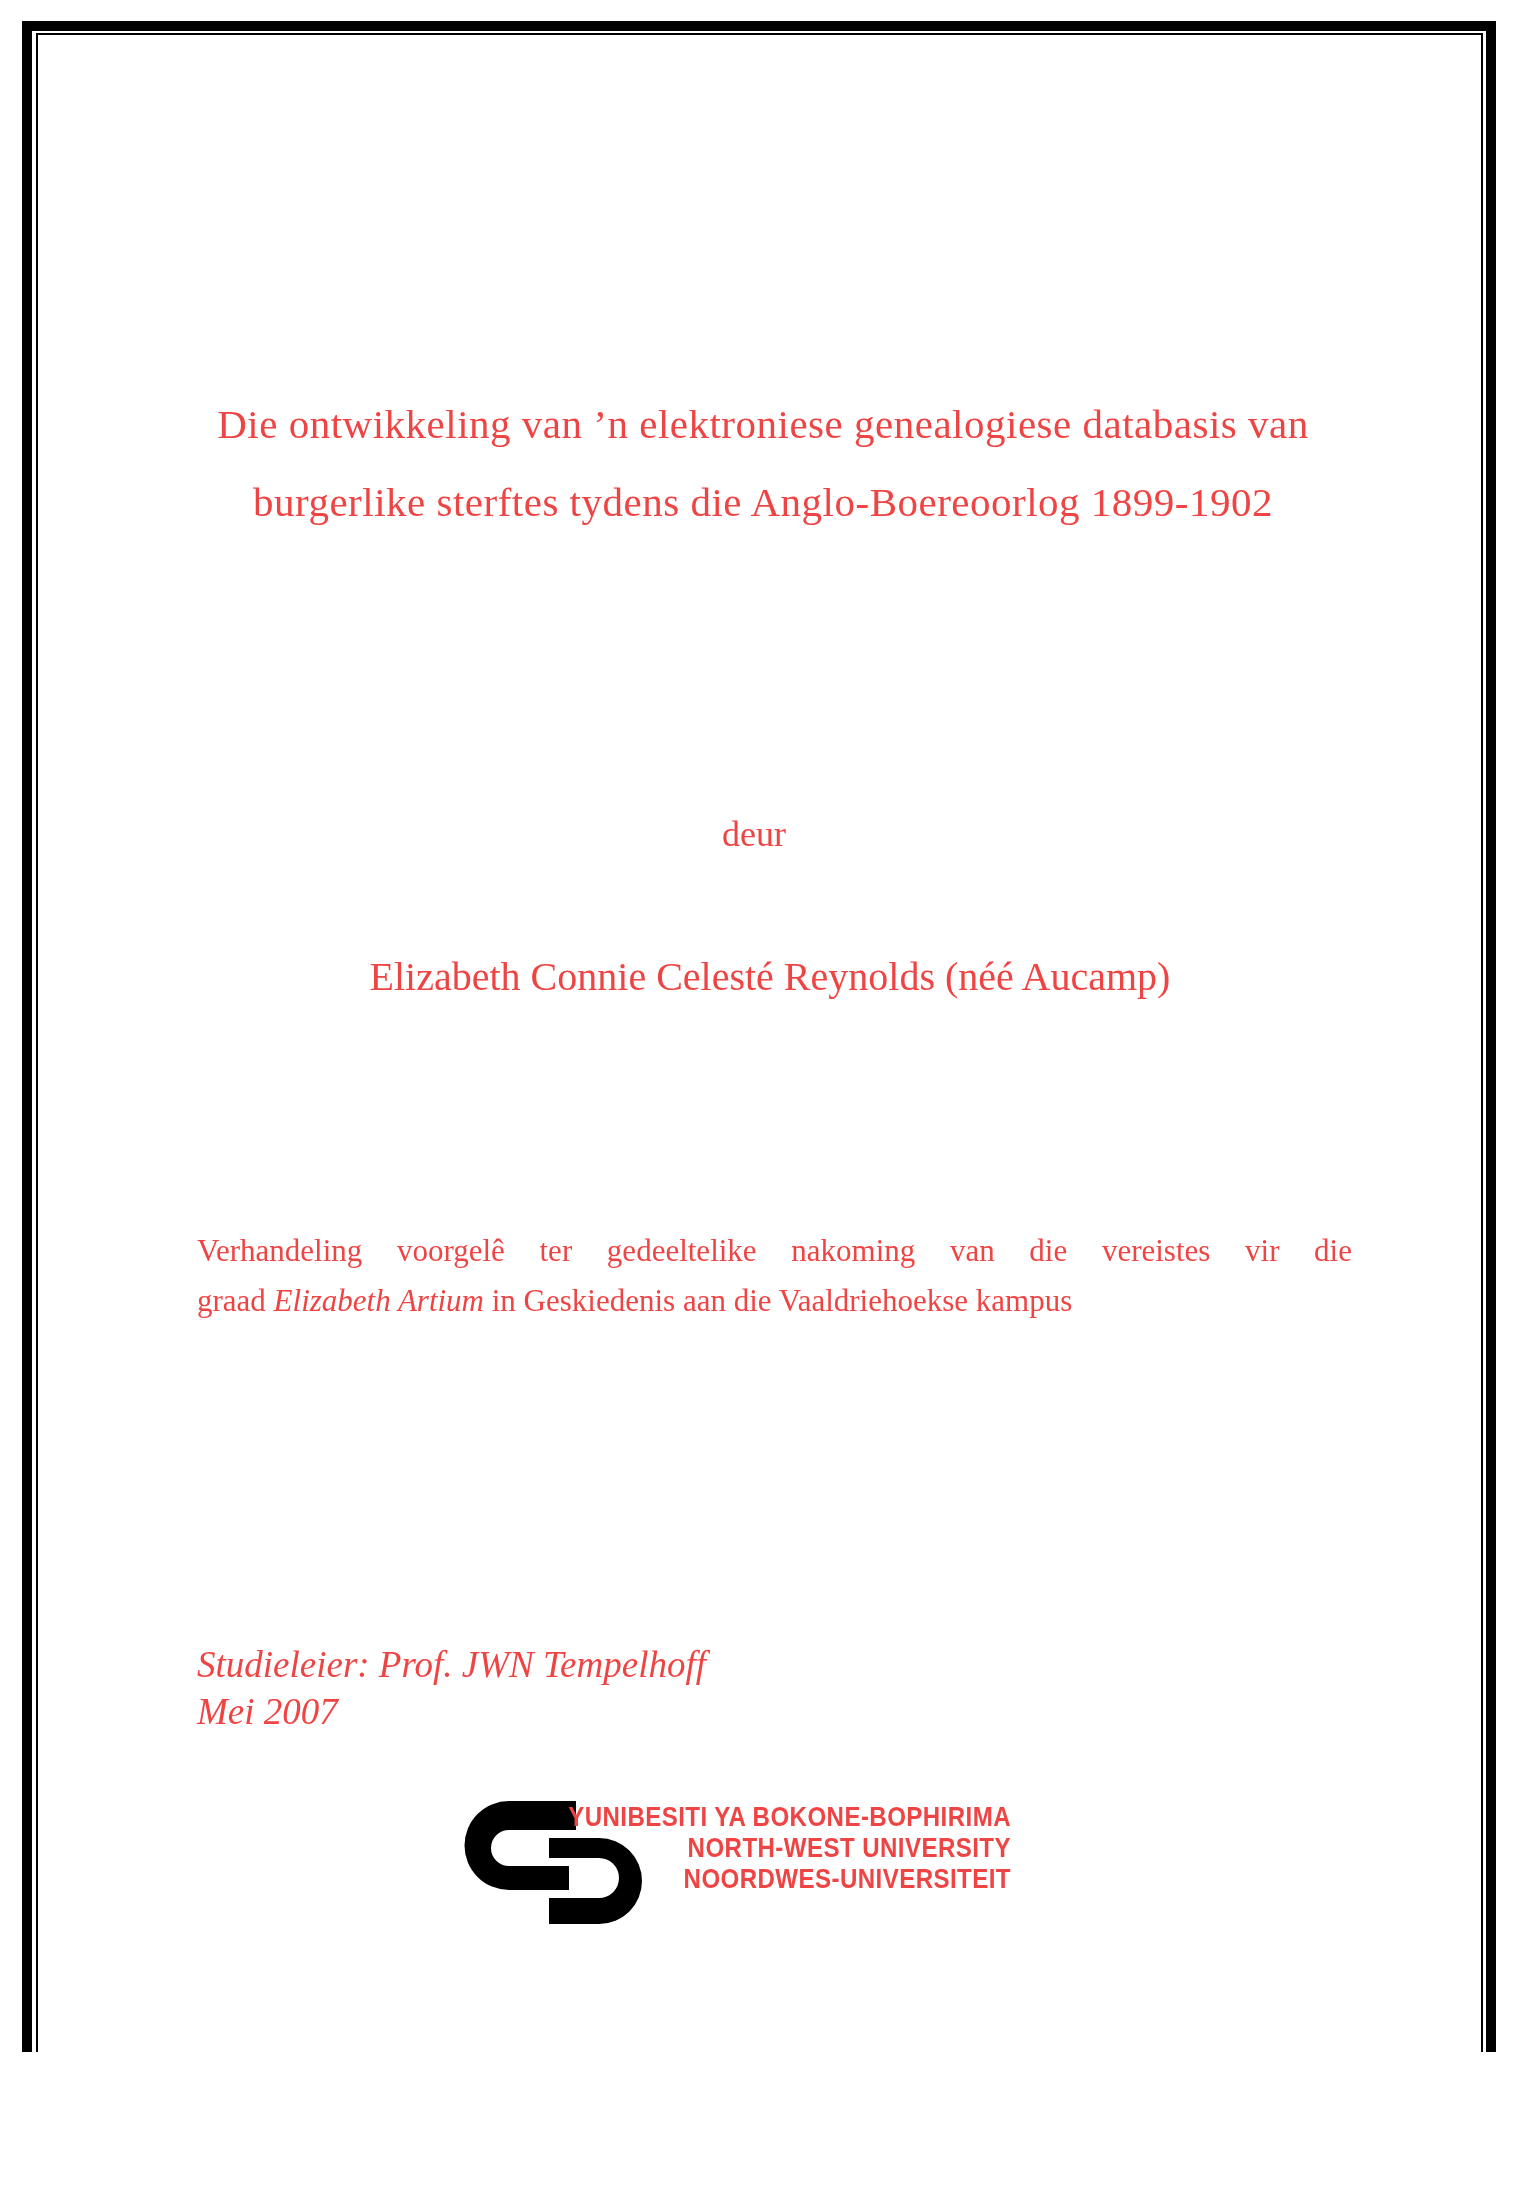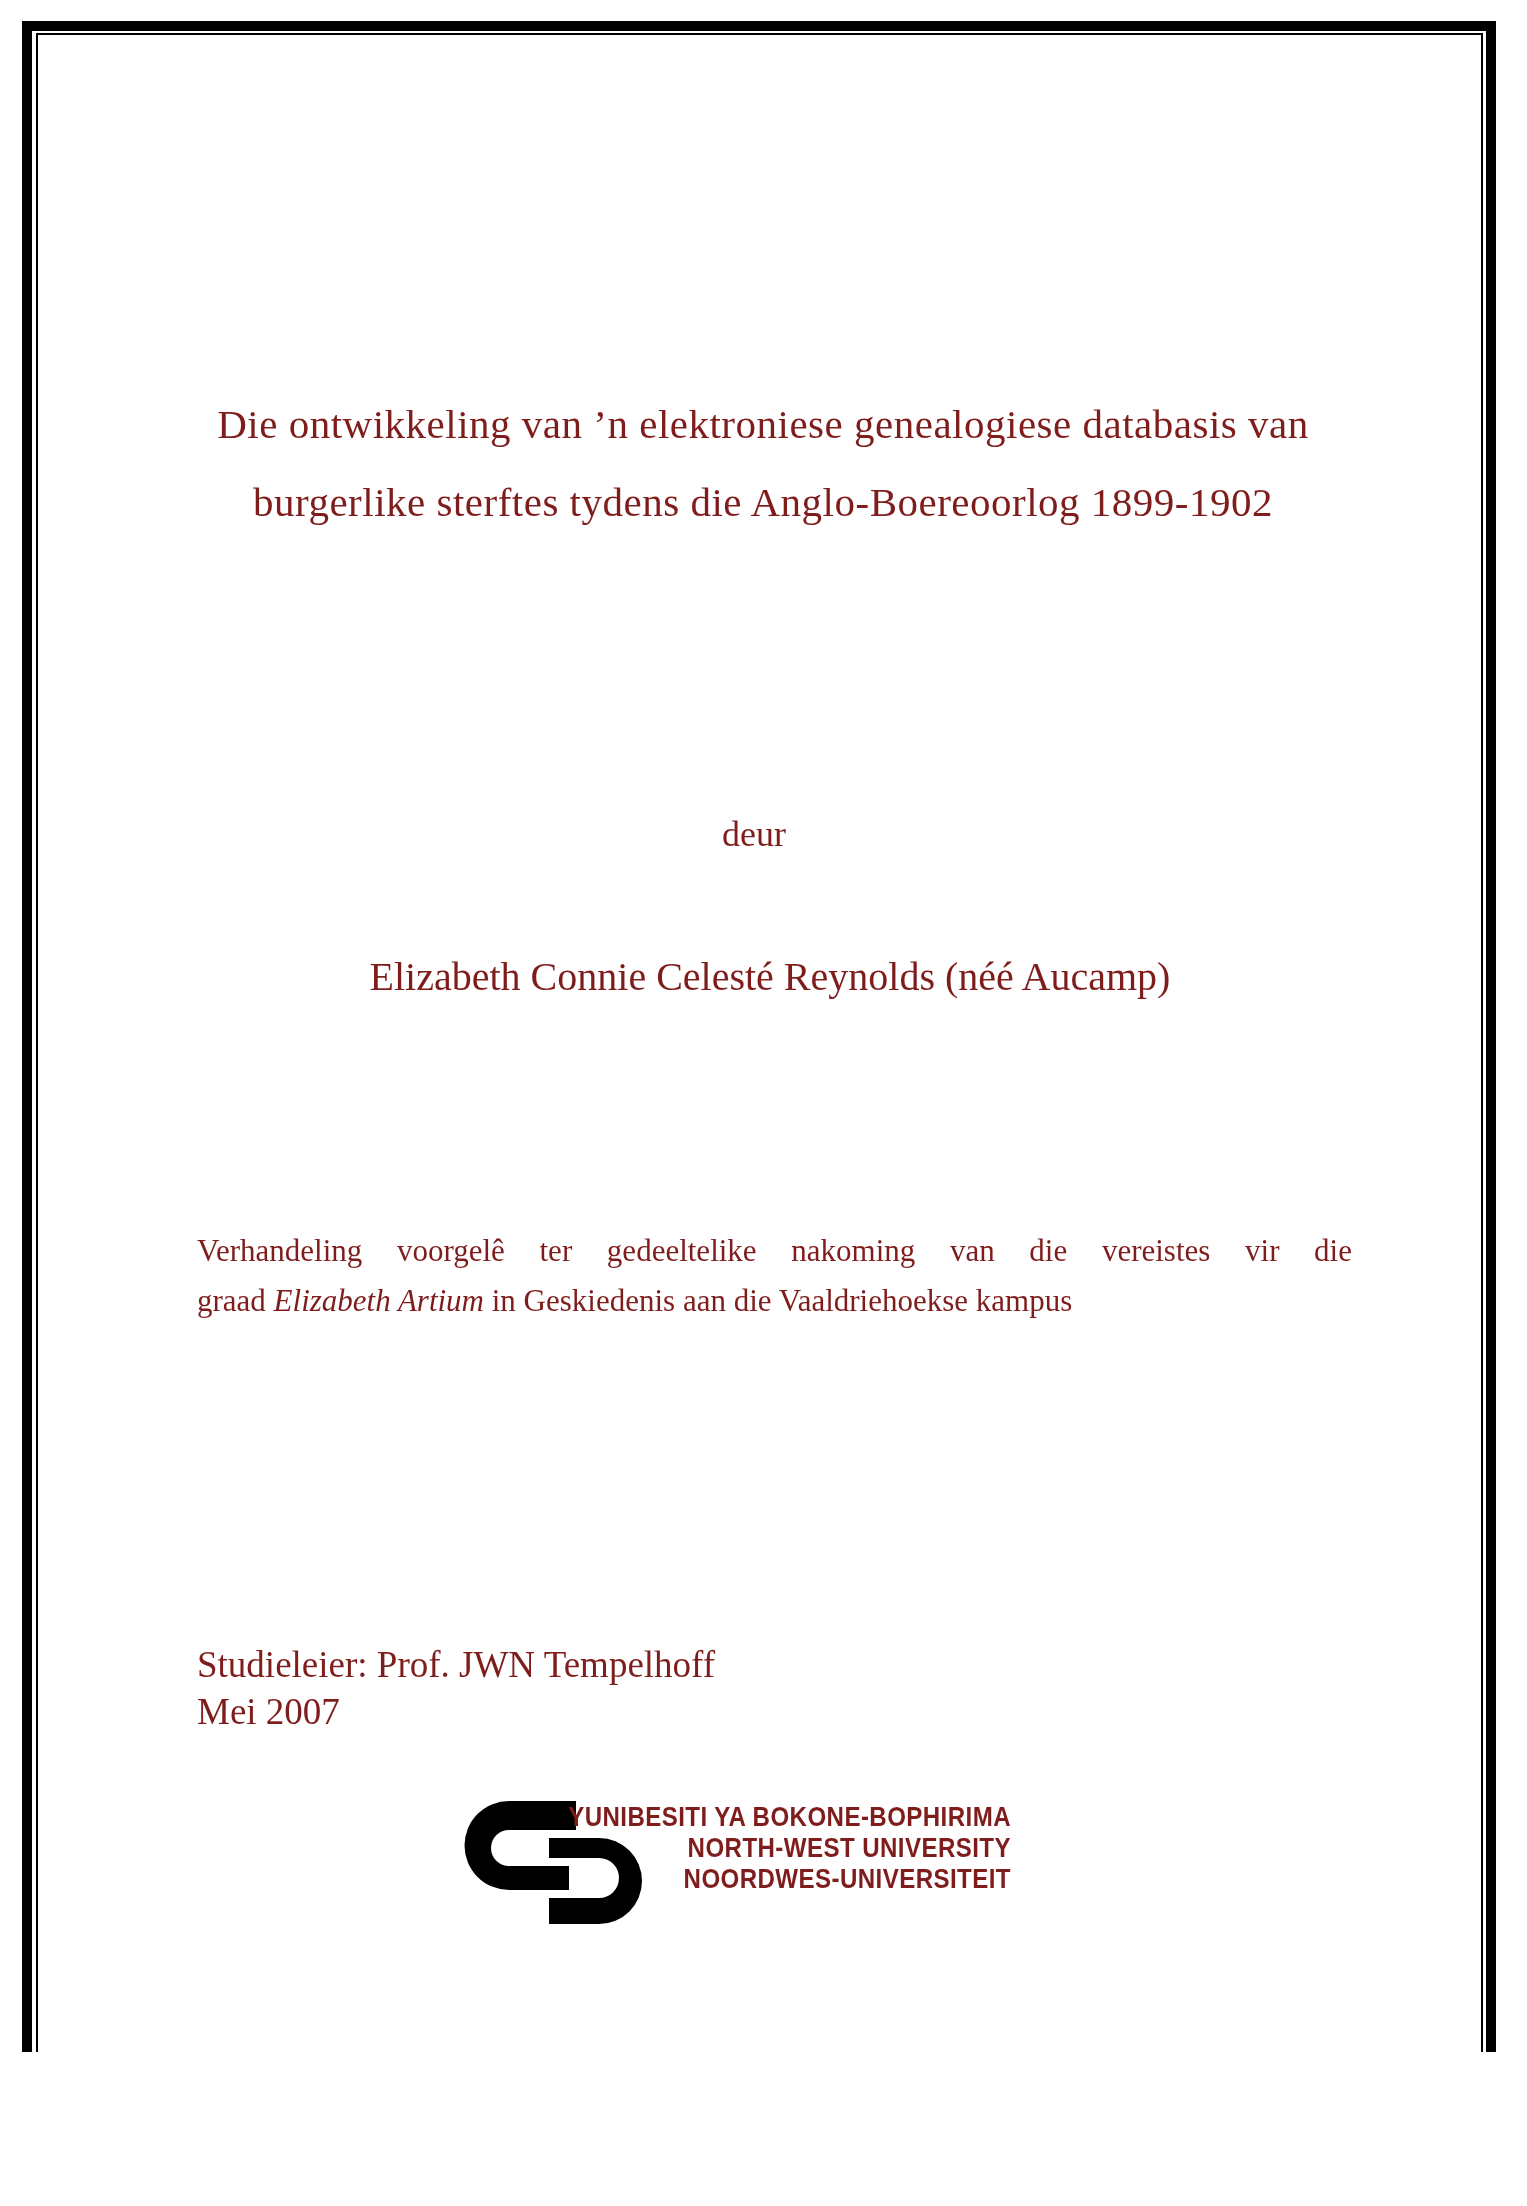--- a/index.html
+++ b/index.html
@@ -1,21 +1,21 @@
 <!DOCTYPE html>
 <html><head>
 <meta charset="utf-8">
 <style>
   html,body{margin:0;padding:0;background:#ffffff;}
   .sheet{
     position:relative;
     width:1527px;height:2052px;
     background:#ffffff;
     font-family:"Liberation Serif", serif;
-    color:#7f1d1d;
+    color:#ef4444;
     overflow:hidden;
   }
   .frame-outer{
     position:absolute;left:22px;top:21px;width:1474px;height:2161px;
     border:10px solid #000;box-sizing:border-box;
   }
   .frame-inner{
     position:absolute;left:36px;top:33px;width:1447px;height:2138px;
     border:2px solid #000;box-sizing:border-box;
   }
@@ -35,21 +35,21 @@
   .submission{
     position:absolute;left:197px;top:1226px;width:1155px;
     font-size:31px;line-height:50px;
   }
   .submission .line-justified{
     text-align:justify;text-align-last:justify;
   }
   .submission .em{font-style:italic;}
   .supervisor-block{
     position:absolute;left:197px;top:1641px;width:900px;
-    font-size:37px;line-height:47px;
+    font-size:37px;line-height:47px;font-style:italic;
   }
   .logo{
     position:absolute;left:464px;top:1795px;width:600px;height:140px;
   }
   .logo-mark{
     position:absolute;left:0;top:2px;width:182px;height:130px;
   }
   .logo-text{
     position:absolute;left:-60px;top:6px;width:607px;
     text-align:right;white-space:nowrap;

